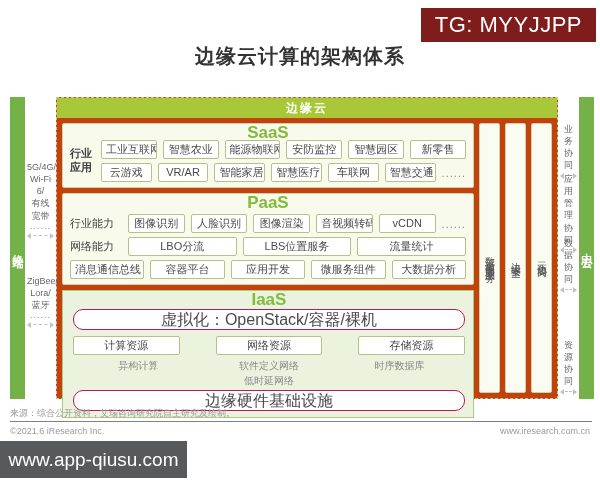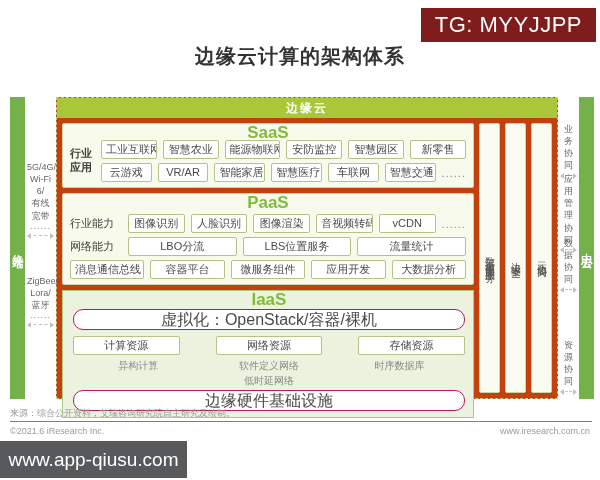--- a/index.html
+++ b/index.html
@@ -153,22 +153,22 @@
             </div>
             <div class="paas-row">
               <span class="row-label-h">网络能力</span>
               <span class="chip">LBO分流</span>
               <span class="chip">LBS位置服务</span>
               <span class="chip">流量统计</span>
             </div>
             <div class="paas-row">
               <span class="chip">消息通信总线</span>
               <span class="chip">容器平台</span>
+              <span class="chip">应用开发</span>
               <span class="chip">微服务组件</span>
-              <span class="chip">应用开发</span>
               <span class="chip">大数据分析</span>
             </div>
           </div>
 
           <div class="section-iaas">
             <div class="sec-header">IaaS</div>
             <div class="chip-full" style="margin-top:2px;">虚拟化：OpenStack/容器/裸机</div>
             <div class="res-row">
               <span class="chip">计算资源</span>
               <span class="chip">网络资源</span>

